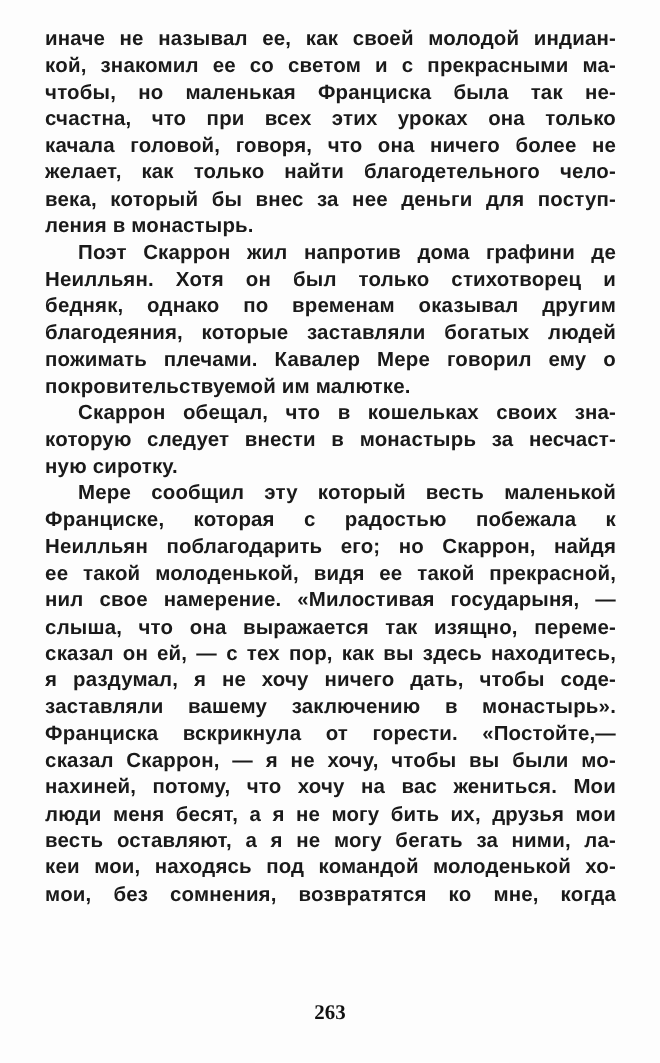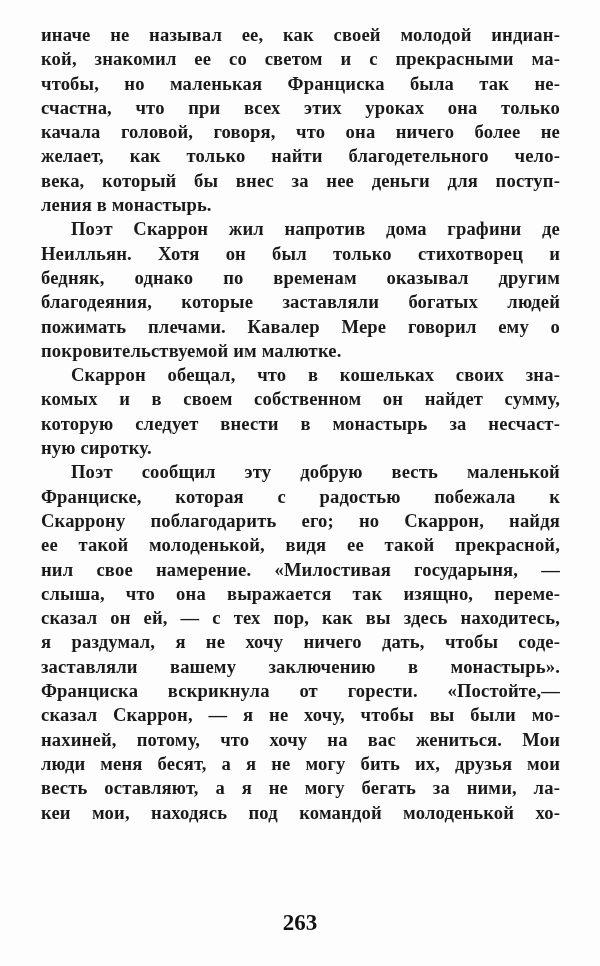--- a/index.html
+++ b/index.html
@@ -32,37 +32,36 @@
     line-height: 24.3px;
     letter-spacing: 0.15px;
   }
   .line {
     display: block;
     height: 24.3px;
     white-space: nowrap;
     text-align: justify;
     text-align-last: justify;
     overflow: hidden;
-    font-family: Liberation Serif, serif;
   }
   .line.last {
     text-align-last: left;
   }
   .line.indent {
     padding-left: 30px;
   }
   .page-number {
     position: absolute;
     left: 0;
     width: 600px;
     top: 910px;
     text-align: center;
     font-family: "Liberation Serif", "DejaVu Serif", serif;
     font-weight: bold;
-    font-size: 23px;
+    font-size: 19px;
     color: #111111;
   }
 </style>
 </head>
 <body>
 
 <div class="page">
   <div class="text-block">
 
     <div>
@@ -80,39 +79,39 @@
       <span class="line indent">Поэт Скаррон жил напротив дома графини де</span>
       <span class="line">Неилльян. Хотя он был только стихотворец и</span>
       <span class="line">бедняк, однако по временам оказывал другим</span>
       <span class="line">благодеяния, которые заставляли богатых людей</span>
       <span class="line">пожимать плечами. Кавалер Мере говорил ему о</span>
       <span class="line last">покровительствуемой им малютке.</span>
     </div>
 
     <div>
       <span class="line indent">Скаррон обещал, что в кошельках своих зна-</span>
-      <span class="line">комых и в своем собственном он найдет сумму,</span>
       <span class="line">которую следует внести в монастырь за несчаст-</span>
       <span class="line last">ную сиротку.</span>
     </div>
 
     <div>
-      <span class="line indent">Поэт сообщил эту добрую весть маленькой</span>
+      <span class="line indent">Мере сообщил эту который весть маленькой</span>
       <span class="line">Франциске, которая с радостью побежала к</span>
-      <span class="line">Скаррону поблагодарить его; но Скаррон, найдя</span>
+      <span class="line">Неилльян поблагодарить его; но Скаррон, найдя</span>
       <span class="line">ее такой молоденькой, видя ее такой прекрасной,</span>
       <span class="line">нил свое намерение. «Милостивая государыня, —</span>
       <span class="line">слыша, что она выражается так изящно, переме-</span>
       <span class="line">сказал он ей, — с тех пор, как вы здесь находитесь,</span>
       <span class="line">я раздумал, я не хочу ничего дать, чтобы соде-</span>
       <span class="line">заставляли вашему заключению в монастырь».</span>
       <span class="line">Франциска вскрикнула от горести. «Постойте,—</span>
       <span class="line">сказал Скаррон, — я не хочу, чтобы вы были мо-</span>
       <span class="line">нахиней, потому, что хочу на вас жениться. Мои</span>
       <span class="line">люди меня бесят, а я не могу бить их, друзья мои</span>
       <span class="line">весть оставляют, а я не могу бегать за ними, ла-</span>
       <span class="line">кеи мои, находясь под командой молоденькой хо-</span>
+      <span class="line">мои, без сомнения, возвратятся ко мне, когда</span>
     </div>
 
   </div>
 
   <div class="page-number">263</div>
 </div>
 
 </body></html>

